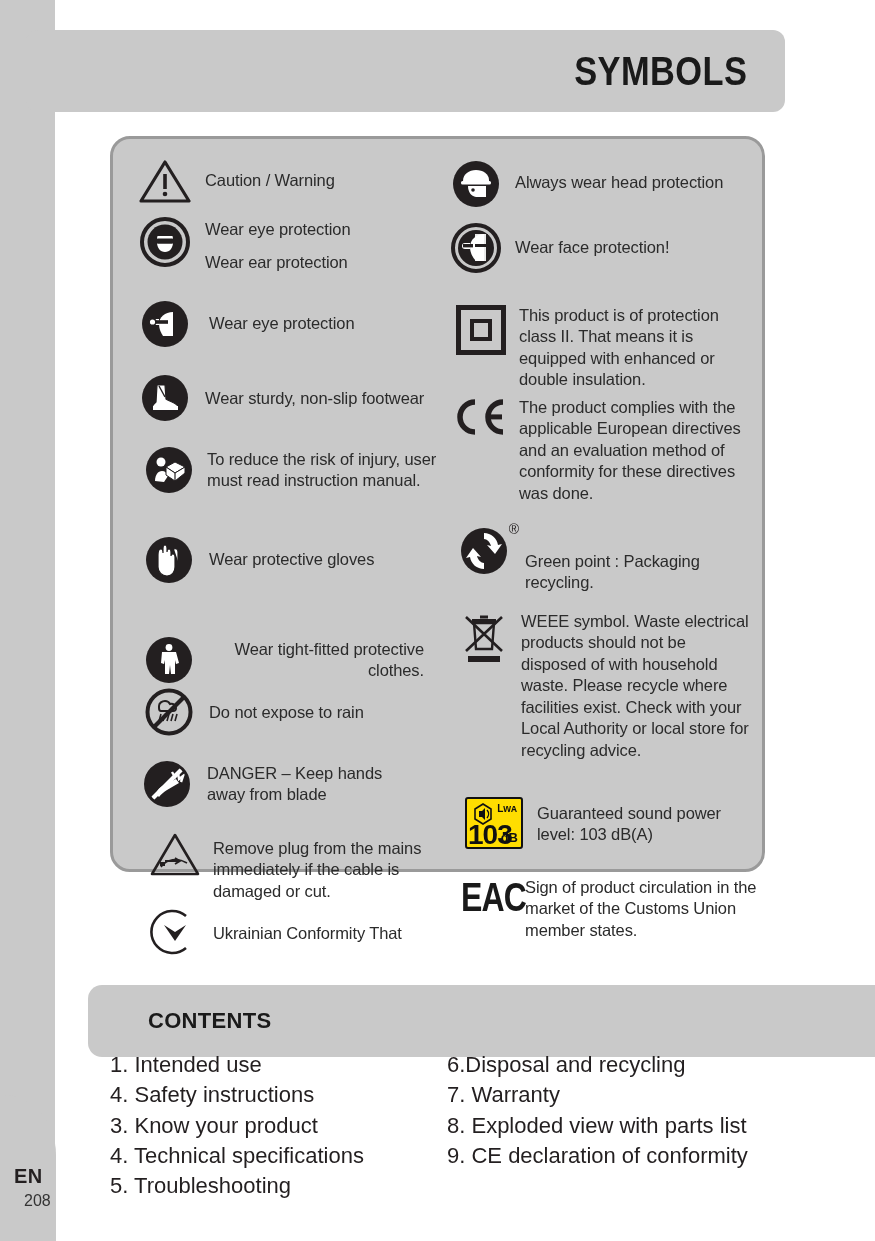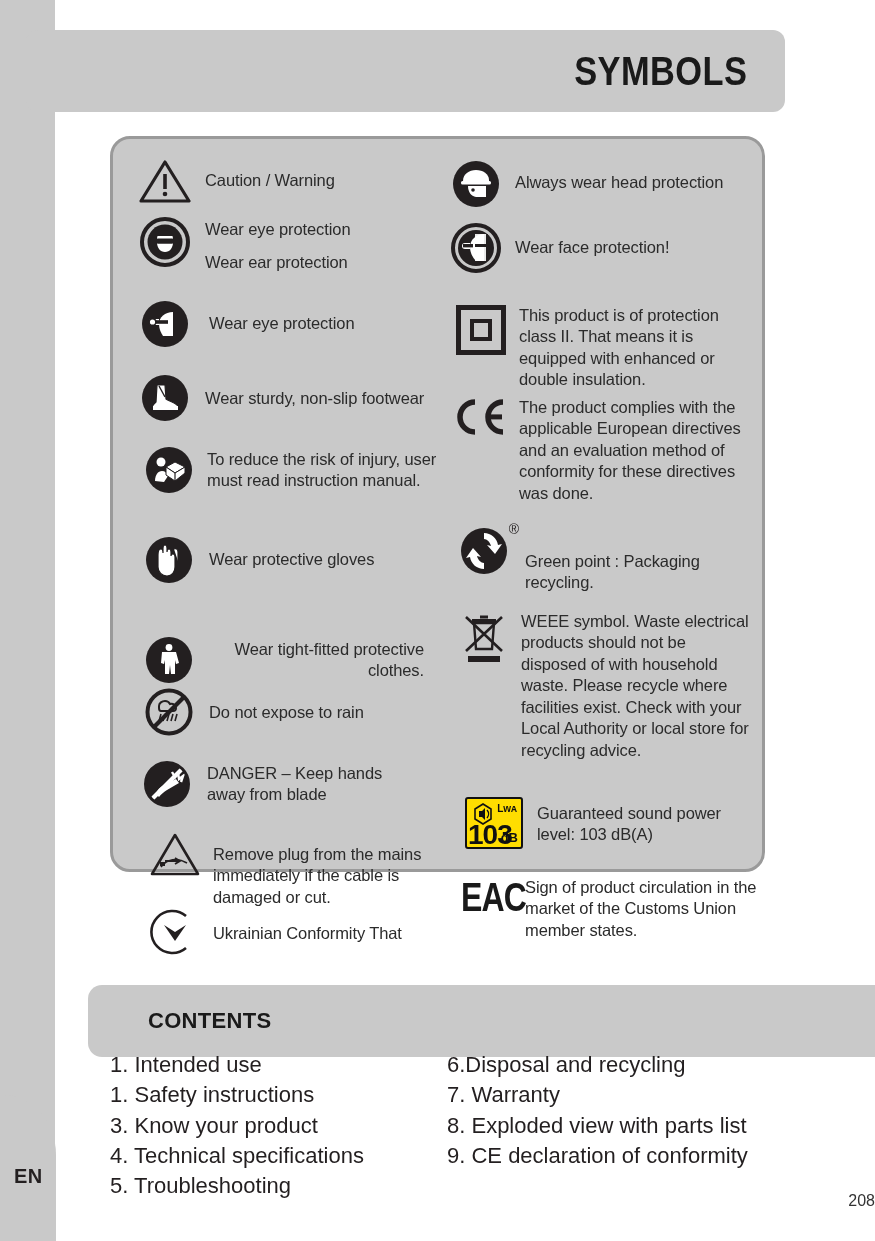--- a/index.html
+++ b/index.html
@@ -112,23 +112,24 @@
     letter-spacing:.3px;
   }
   .toc { position: absolute; top: 1050px; font-size: 22px; color:#231f20;
          line-height: 1.38;
          font-family:"Liberation Sans Narrow","Liberation Sans", sans-serif;}
   .toc-left  { left: 110px; }
   .toc-right { left: 447px; }
   .toc div { white-space: nowrap; }
 
   .page-number {
-    position: absolute; left: 0; right: 0; top: 1192px; text-align: right;
+    position: absolute; left: 0; right: 0; top: 1192px; text-align: left;
     font-size: 16px; color: #333;
     font-family:"Liberation Sans Narrow","Liberation Sans", sans-serif;
+    padding-left:24px;
   }
 </style>
 </head>
 <body>
 
 <div class="page">
 
   <div class="left-strip"></div>
   <div class="lang-tab">
     <span class="lang-label">EN</span>
@@ -261,21 +262,21 @@
 
       <div class="srow" style="top:684px; left:18px; width:320px;">
         <div class="sicon" style="width:52px;">
           <svg width="52" height="46" viewBox="0 0 52 46" aria-hidden="true">
             <polygon points="26,4 49,43 3,43" fill="none" stroke="#231f20" stroke-width="2.6" stroke-linejoin="round"></polygon>
             <path d="M12 36c6-8 16-10 26-4" fill="none" stroke="#231f20" stroke-width="1.6"></path>
             <path d="M16 30h14M26 27l5 3-5 3" fill="none" stroke="#231f20" stroke-width="1.8"></path>
             <rect x="11" y="31" width="5" height="4" fill="#231f20"></rect>
           </svg>
         </div>
-        <div class="stext" style="margin-left:12px; margin-top:13px; max-width:230px;">Remove plug from the mains immediately if the cable is damaged or cut.</div>
+        <div class="stext" style="margin-left:12px; margin-top:7px; max-width:230px;">Remove plug from the mains immediately if the cable is damaged or cut.</div>
       </div>
 
       <div class="srow" style="top:760px; left:18px; width:320px;">
         <div class="sicon" style="width:52px;">
           <svg width="50" height="50" viewBox="0 0 50 50" aria-hidden="true">
             <path d="M36 9A21 21 0 1 0 36 41" fill="none" stroke="#231f20" stroke-width="2.6"></path>
             <path d="M14 18l11 16 11-16-11 7z" fill="#231f20"></path>
           </svg>
         </div>
         <div class="stext" style="margin-left:12px; margin-top:16px;">Ukrainian Conformity That</div>
@@ -384,21 +385,21 @@
       </div>
     </div>
   </div>
 
   <div class="contents-bar">
     <div class="contents-title">CONTENTS</div>
   </div>
 
   <div class="toc toc-left">
     <div>1. Intended use</div>
-    <div>1. Safety instructions</div>
+    <div>4. Safety instructions</div>
     <div>3. Know your product</div>
     <div>4. Technical specifications</div>
     <div>5. Troubleshooting</div>
   </div>
 
   <div class="toc toc-right">
     <div>6.Disposal and recycling</div>
     <div>7. Warranty</div>
     <div>8. Exploded view with parts list</div>
     <div>9. CE declaration of conformity</div>

